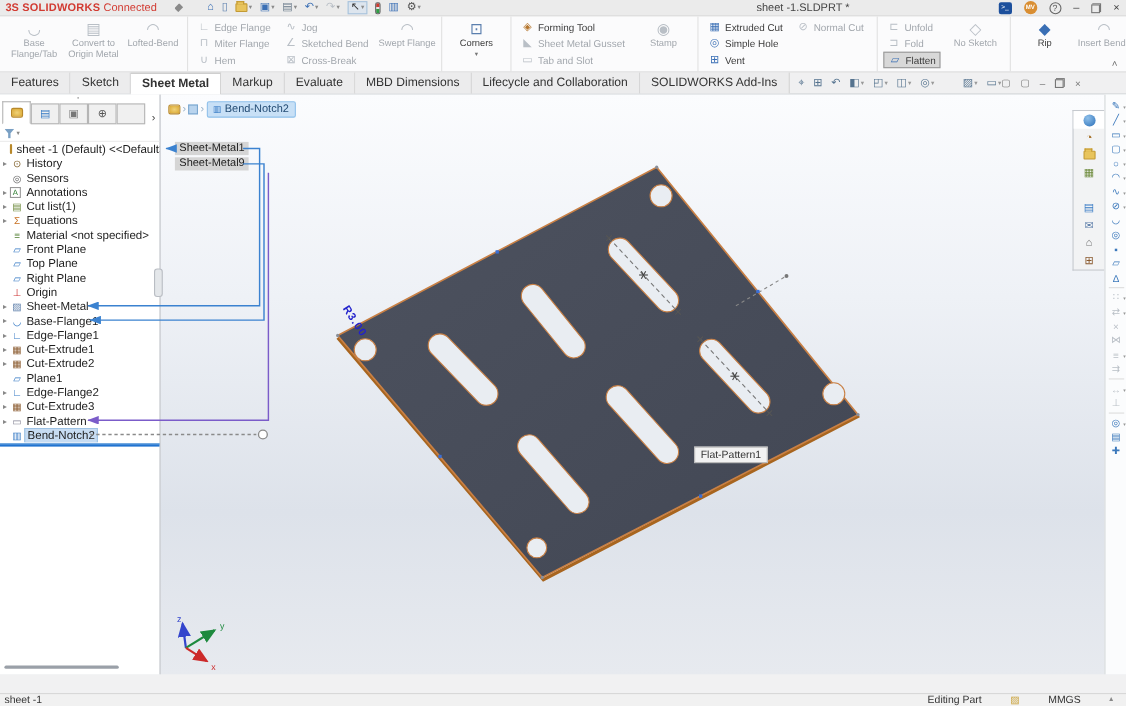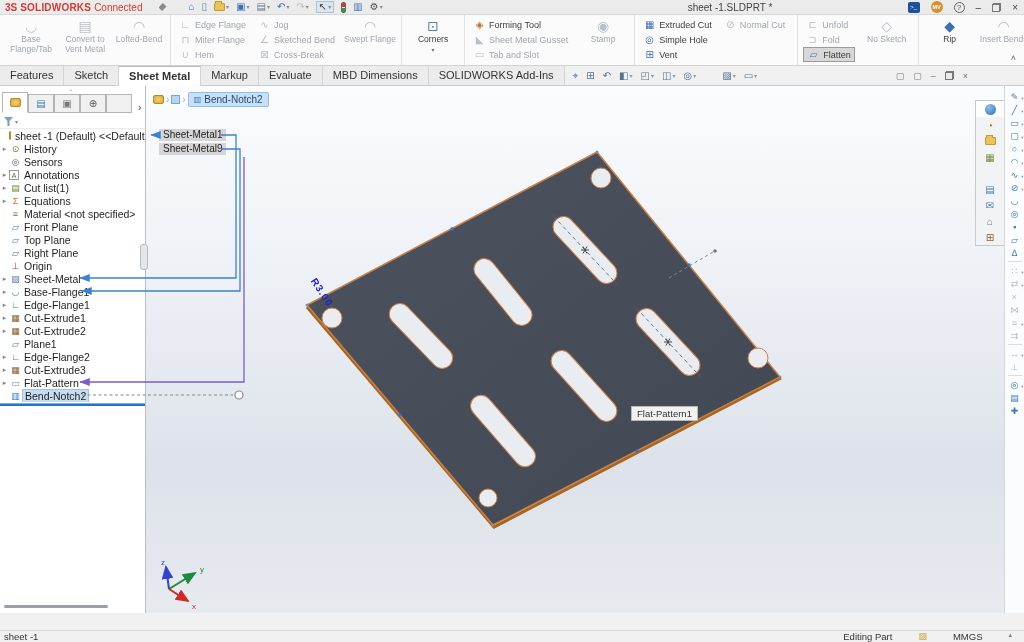--- a/index.html
+++ b/index.html
@@ -195,21 +195,21 @@
 
   <div class="ribbon">
     <div id="ribbon-groups">
         <div class="rgroup">
           <div class="rbig dis">
             <span class="rg24">◡</span>
             <span class="rlab2">Base Flange/Tab</span>
           </div>
           <div class="rbig dis">
             <span class="rg24">▤</span>
-            <span class="rlab2">Convert to Vent Metal</span>
+            <span class="rlab2">Convert to Origin Metal</span>
           </div>
           <div class="rbig dis">
             <span class="rg24">◠</span>
             <span class="rlab2">Lofted-Bend</span>
           </div>
         </div>
         <div class="rgroup">
           <div class="rcol">
             <div class="rsmall dis">
               <span class="rg16">∟</span>
@@ -327,20 +327,21 @@
   </div>
 
   <div class="tabbar">
     <div id="cmdtabs">
         <span class="ctab">Features</span>
         <span class="ctab">Sketch</span>
         <span class="ctab active">Sheet Metal</span>
         <span class="ctab">Markup</span>
         <span class="ctab">Evaluate</span>
         <span class="ctab">MBD Dimensions</span>
+        <span class="ctab">Lifecycle and Collaboration</span>
         <span class="ctab">SOLIDWORKS Add-Ins</span>
       </div>
     <div id="headsup">
         <span class="hico">⌖</span>
         <span class="hico">⊞</span>
         <span class="hico">↶</span>
         <span class="hico">◧<span class="dd">▾</span></span>
         <span class="hico">◰<span class="dd">▾</span></span>
         <span class="hico">◫<span class="dd">▾</span></span>
         <span class="hico">◎<span class="dd">▾</span></span>

